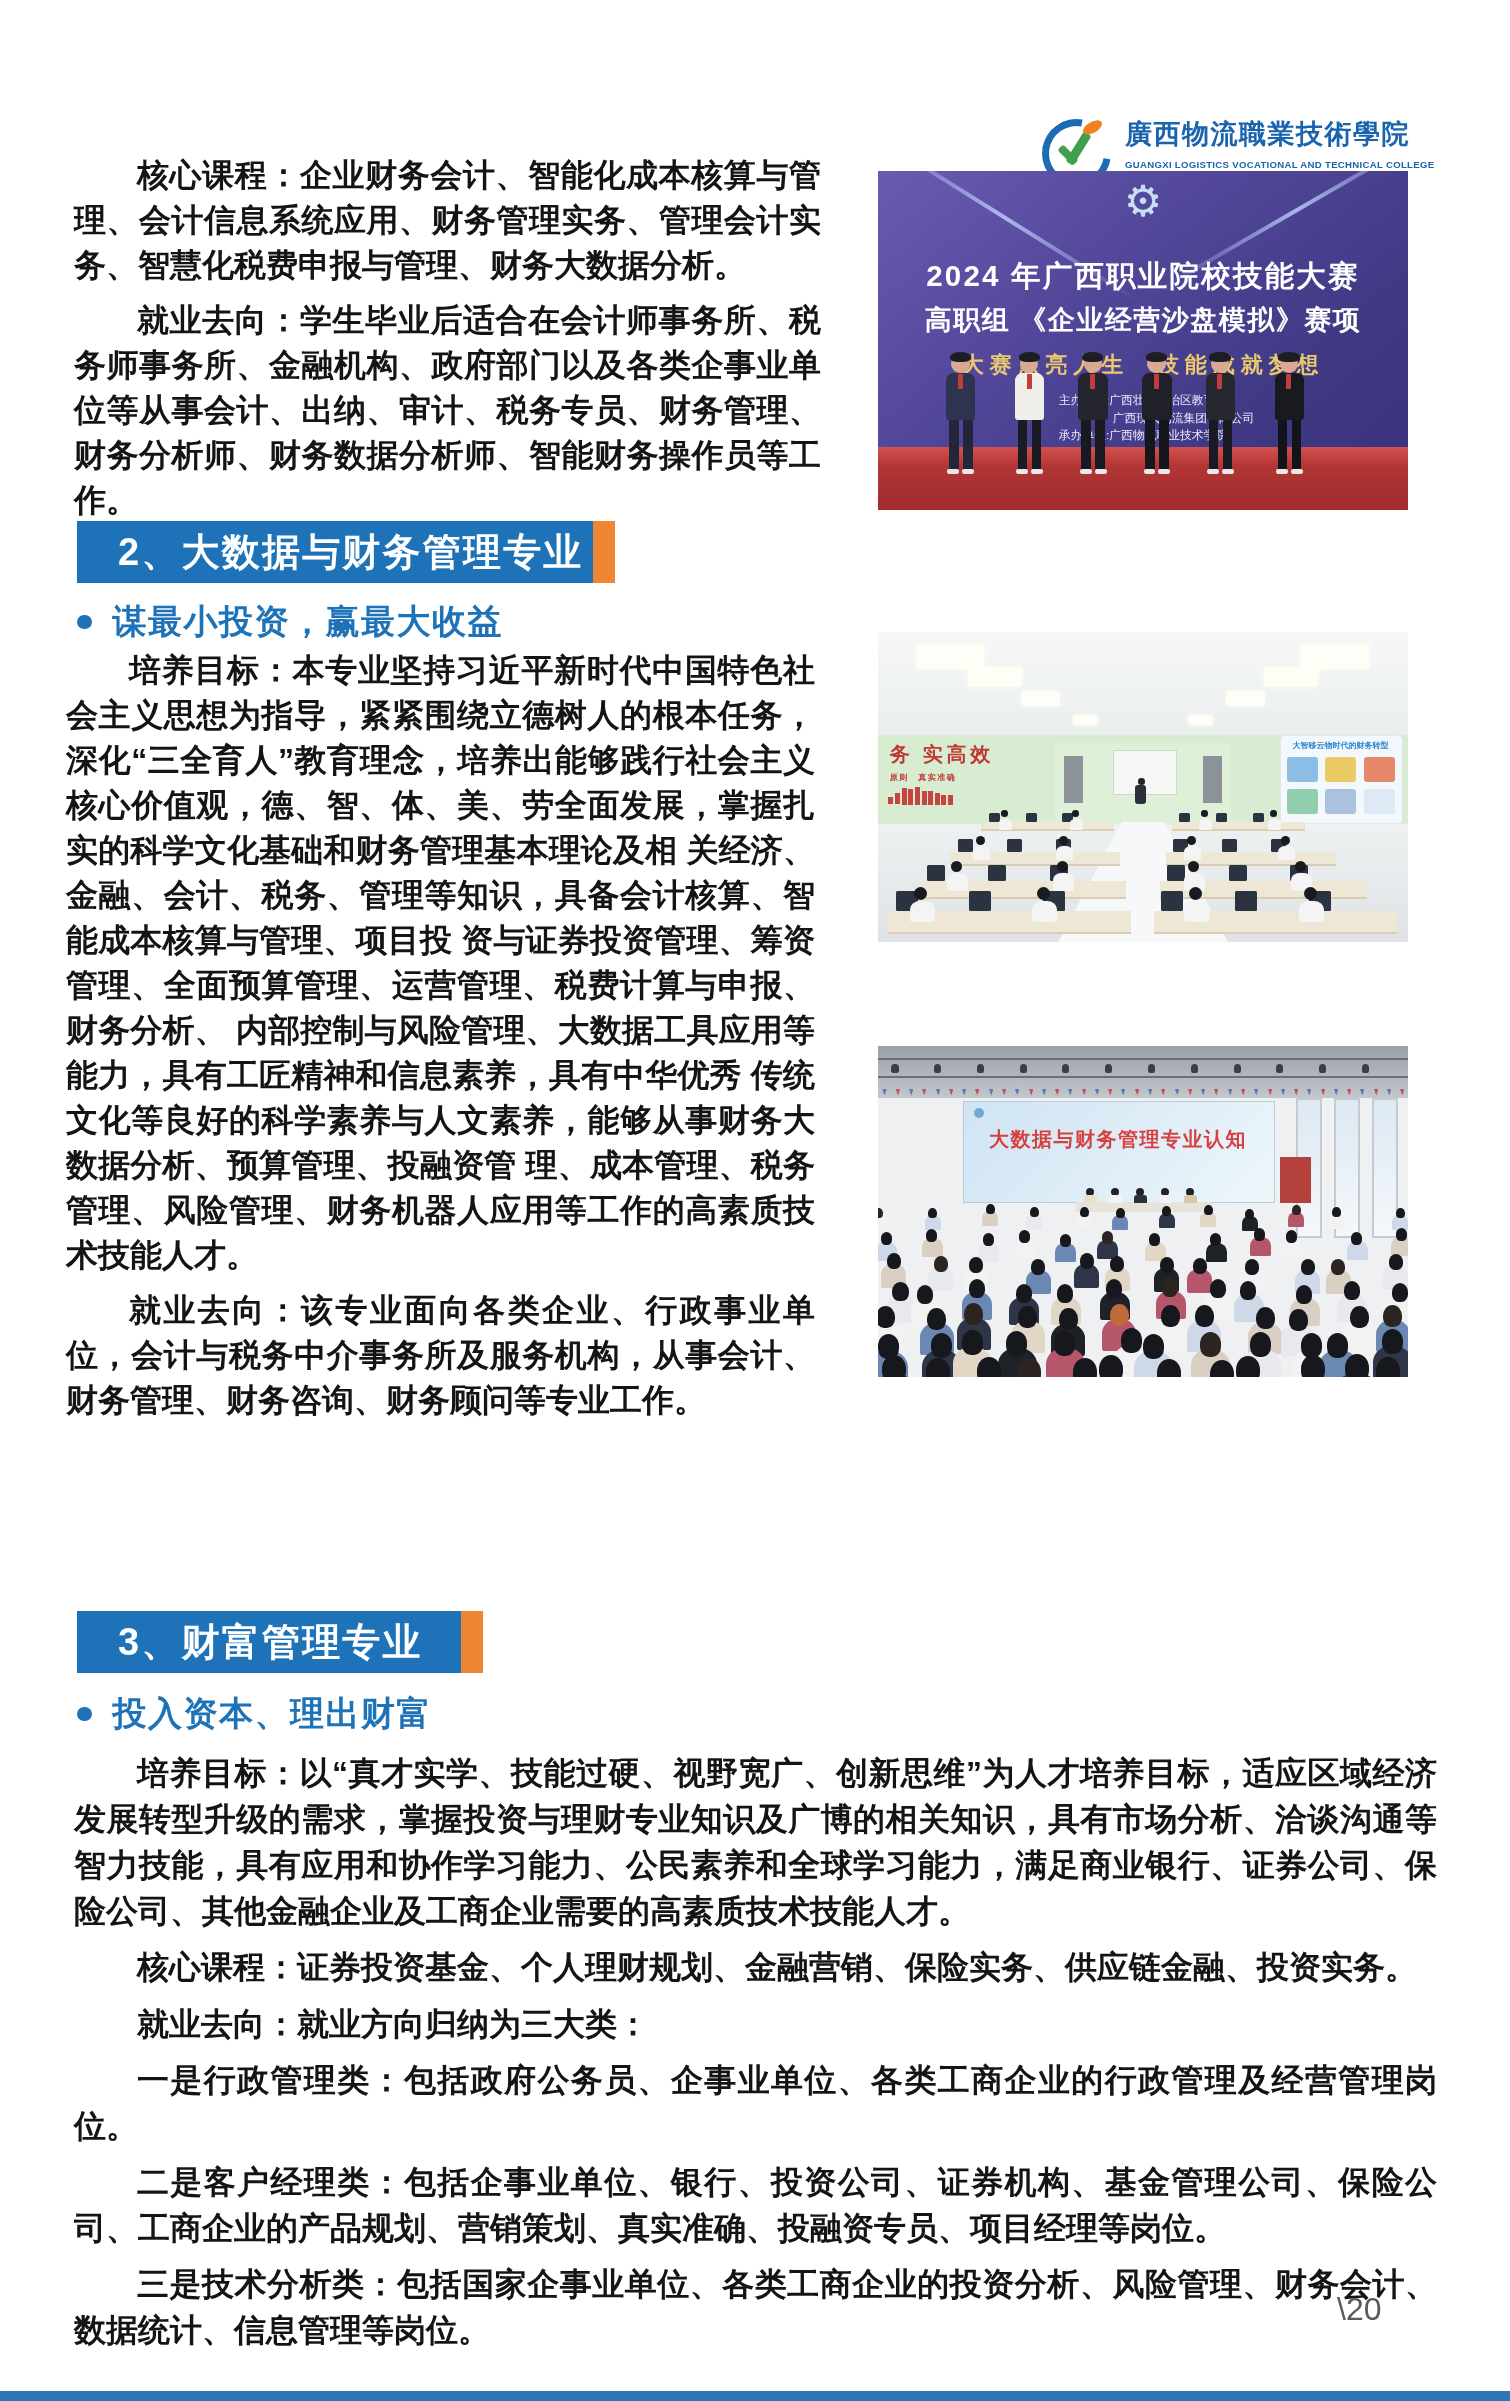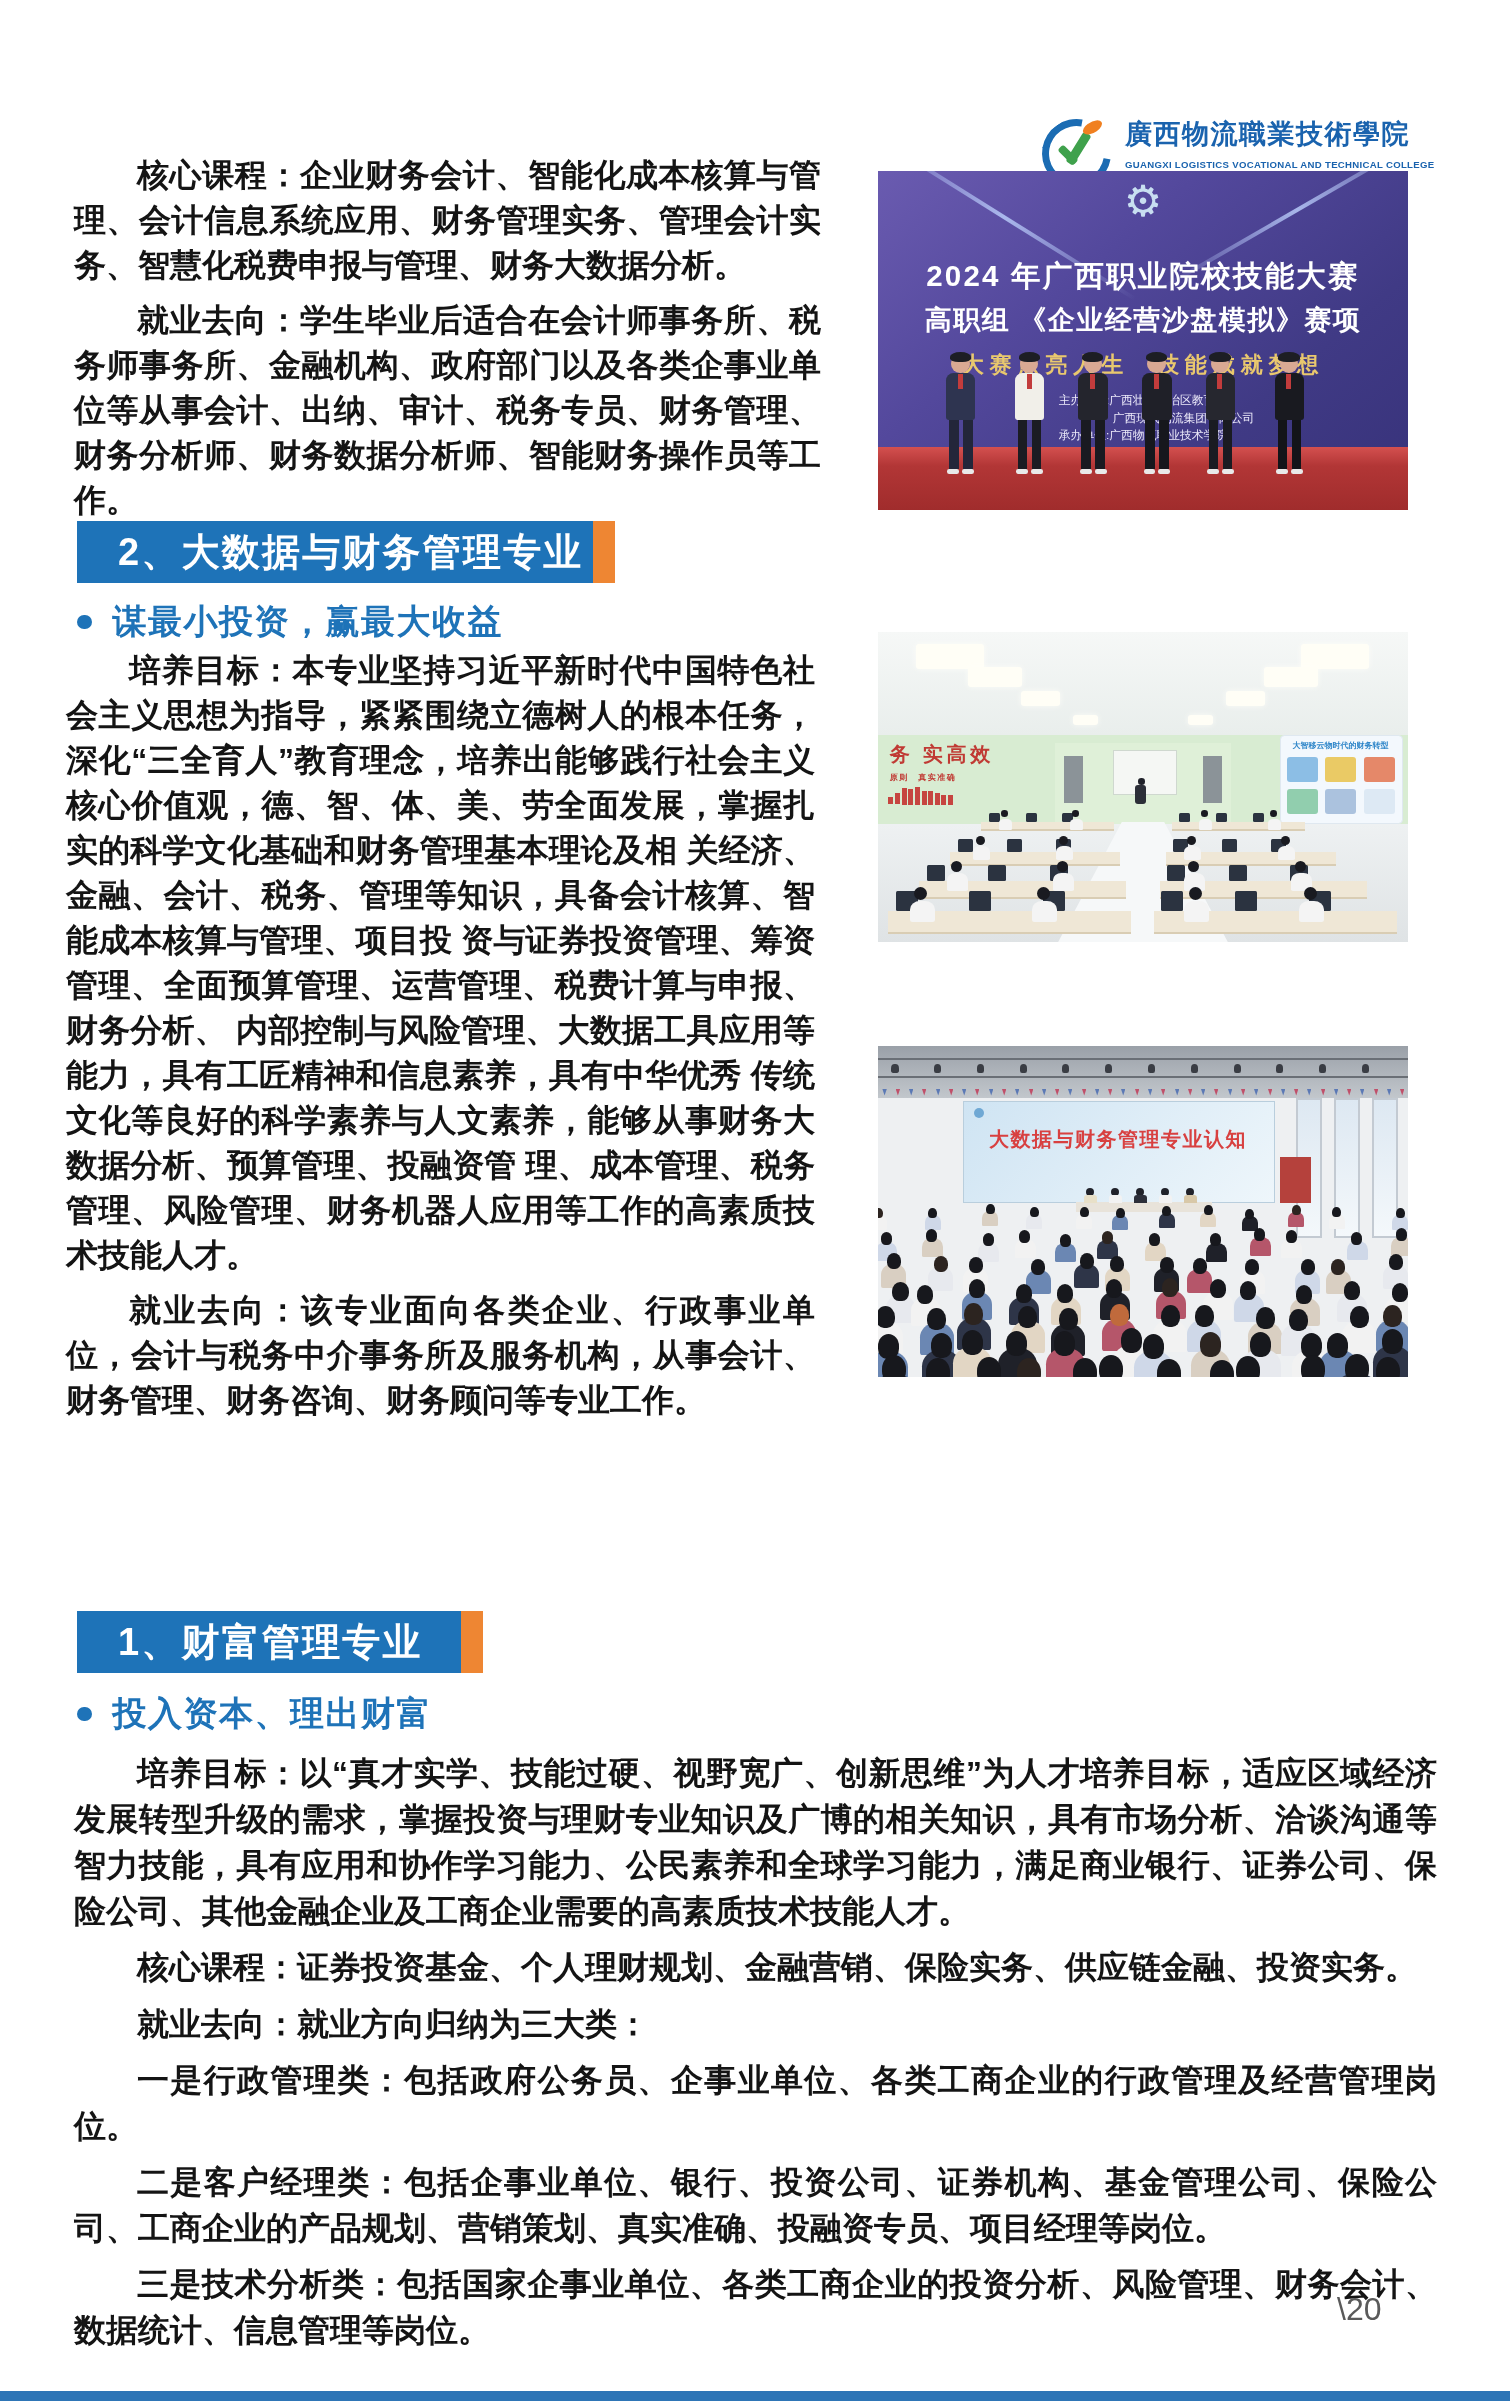--- a/index.html
+++ b/index.html
@@ -523,21 +523,21 @@
         <div style="position: absolute; left: 423px; top: 309px; width: 24px; height: 27.5px; border-radius: 50% 50% 42% 42%; background: rgb(23, 24, 29);"></div>
         <div style="position: absolute; left: 457px; top: 327px; width: 43px; height: 41px; background: rgb(46, 53, 72); border-radius: 45% 45% 8% 8%;"></div>
         <div style="position: absolute; left: 467px; top: 308px; width: 24px; height: 27.5px; border-radius: 50% 50% 42% 42%; background: rgb(23, 24, 29);"></div>
         <div style="position: absolute; left: 488px; top: 330px; width: 43px; height: 41px; background: rgb(226, 214, 196); border-radius: 45% 45% 8% 8%;"></div>
         <div style="position: absolute; left: 498px; top: 311px; width: 24px; height: 27.5px; border-radius: 50% 50% 42% 42%; background: rgb(23, 24, 29);"></div>
       </div>
     <div class="p3-screen-title">大数据与财务管理专业认知</div>
   </div>
 
   <div class="sec-bar" style="left:77px;top:1611px;width:384px;">
-    <span class="sec-title">1、财富管理专业</span>
+    <span class="sec-title">3、财富管理专业</span>
     <span class="sec-accent"></span>
   </div>
   <div class="slogan-row" style="left:77px;top:1691px;">
     <span class="dot"></span>
     <span class="slogan-text">投入资本、理出财富</span>
   </div>
 
   <div class="tblock wide" style="left:74px;top:1750px;width:1363px;">
     <p class="para"><span class="plabel">培养目标：</span><span>以“真才实学、技能过硬、视野宽广、创新思维”为人才培养目标，适应区域经济发展转型升级的需求，掌握投资与理财专业知识及广博的相关知识，具有市场分析、洽谈沟通等智力技能，具有应用和协作学习能力、公民素养和全球学习能力，满足商业银行、证券公司、保险公司、其他金融企业及工商企业需要的高素质技术技能人才。</span></p>
     <p class="para"><span class="plabel">核心课程：</span><span>证券投资基金、个人理财规划、金融营销、保险实务、供应链金融、投资实务。</span></p>

